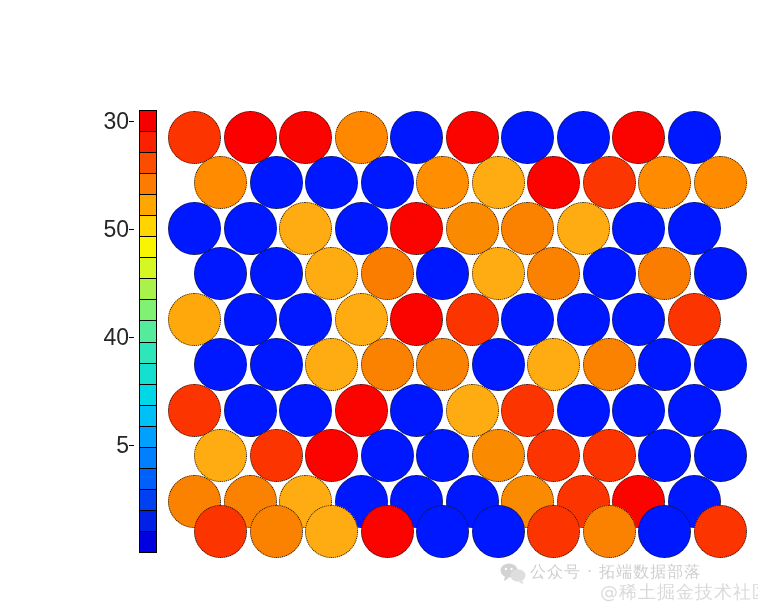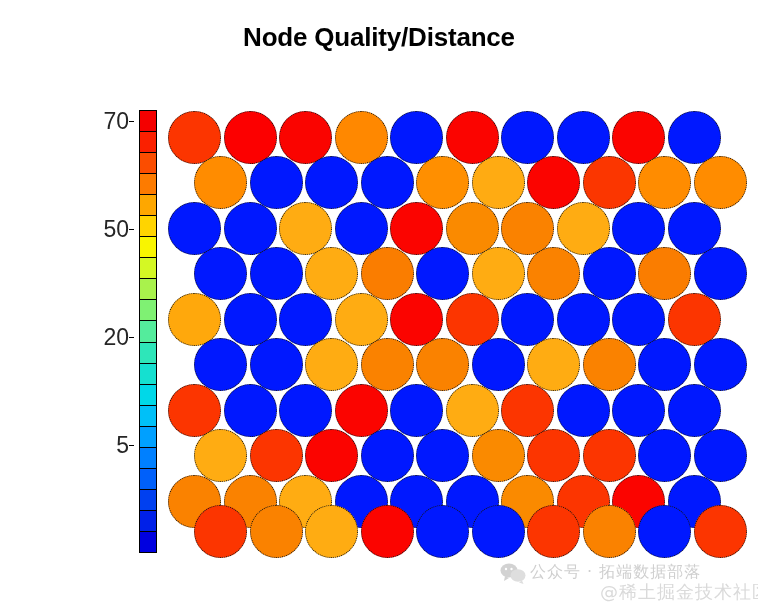--- a/index.html
+++ b/index.html
@@ -147,21 +147,20 @@
     top: 4px;
     width: 26px;
     height: 22px;
   }
 </style>
 </head>
 <body>
 
 <div id="figure">
 
-  <div id="chart-title">Node Quality/Distance</div>
 
   <div id="colorbar-wrap">
     <div id="colorbar">
         <div class="cb-seg" style="background: rgb(244, 0, 0);"></div>
         <div class="cb-seg" style="background: rgb(250, 32, 0);"></div>
         <div class="cb-seg" style="background: rgb(251, 77, 0);"></div>
         <div class="cb-seg" style="background: rgb(253, 123, 0);"></div>
         <div class="cb-seg" style="background: rgb(254, 167, 0);"></div>
         <div class="cb-seg" style="background: rgb(255, 212, 0);"></div>
         <div class="cb-seg" style="background: rgb(249, 245, 0);"></div>
@@ -174,25 +173,25 @@
         <div class="cb-seg" style="background: rgb(0, 216, 232);"></div>
         <div class="cb-seg" style="background: rgb(0, 192, 248);"></div>
         <div class="cb-seg" style="background: rgb(0, 160, 255);"></div>
         <div class="cb-seg" style="background: rgb(0, 128, 255);"></div>
         <div class="cb-seg" style="background: rgb(0, 96, 250);"></div>
         <div class="cb-seg" style="background: rgb(0, 64, 240);"></div>
         <div class="cb-seg" style="background: rgb(0, 32, 232);"></div>
         <div class="cb-seg" style="background: rgb(0, 0, 224);"></div>
       </div>
     <div id="cb-ticklabels">
-        <div class="cb-tick" style="top: 10.8049px;">70</div>
+        <div class="cb-tick" style="top: 10.8049px;">30</div>
         <div class="cb-tickmark" style="top: 10.8049px;"></div>
         <div class="cb-tick" style="top: 118.854px;">50</div>
         <div class="cb-tickmark" style="top: 118.854px;"></div>
-        <div class="cb-tick" style="top: 226.902px;">20</div>
+        <div class="cb-tick" style="top: 226.902px;">40</div>
         <div class="cb-tickmark" style="top: 226.902px;"></div>
         <div class="cb-tick" style="top: 334.951px;">5</div>
         <div class="cb-tickmark" style="top: 334.951px;"></div>
       </div>
   </div>
 
   <div id="node-field">
       <div class="node-row" style="top: 5px; left: 0px;">
         <div class="node" style="background: rgb(252, 53, 0); left: 0px;"></div>
         <div class="node" style="background: rgb(252, 0, 0); left: 55.5px;"></div>

